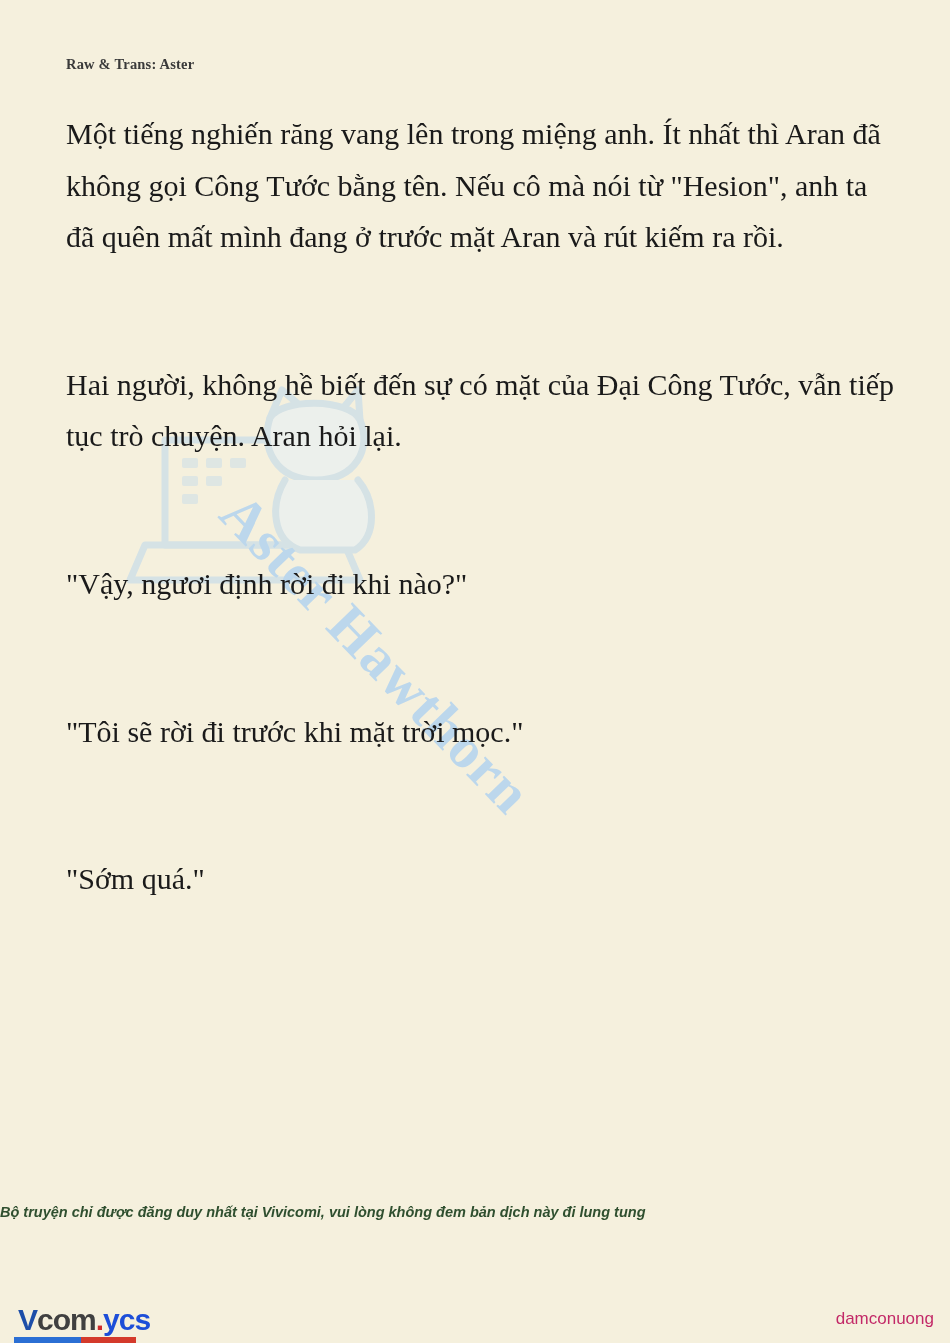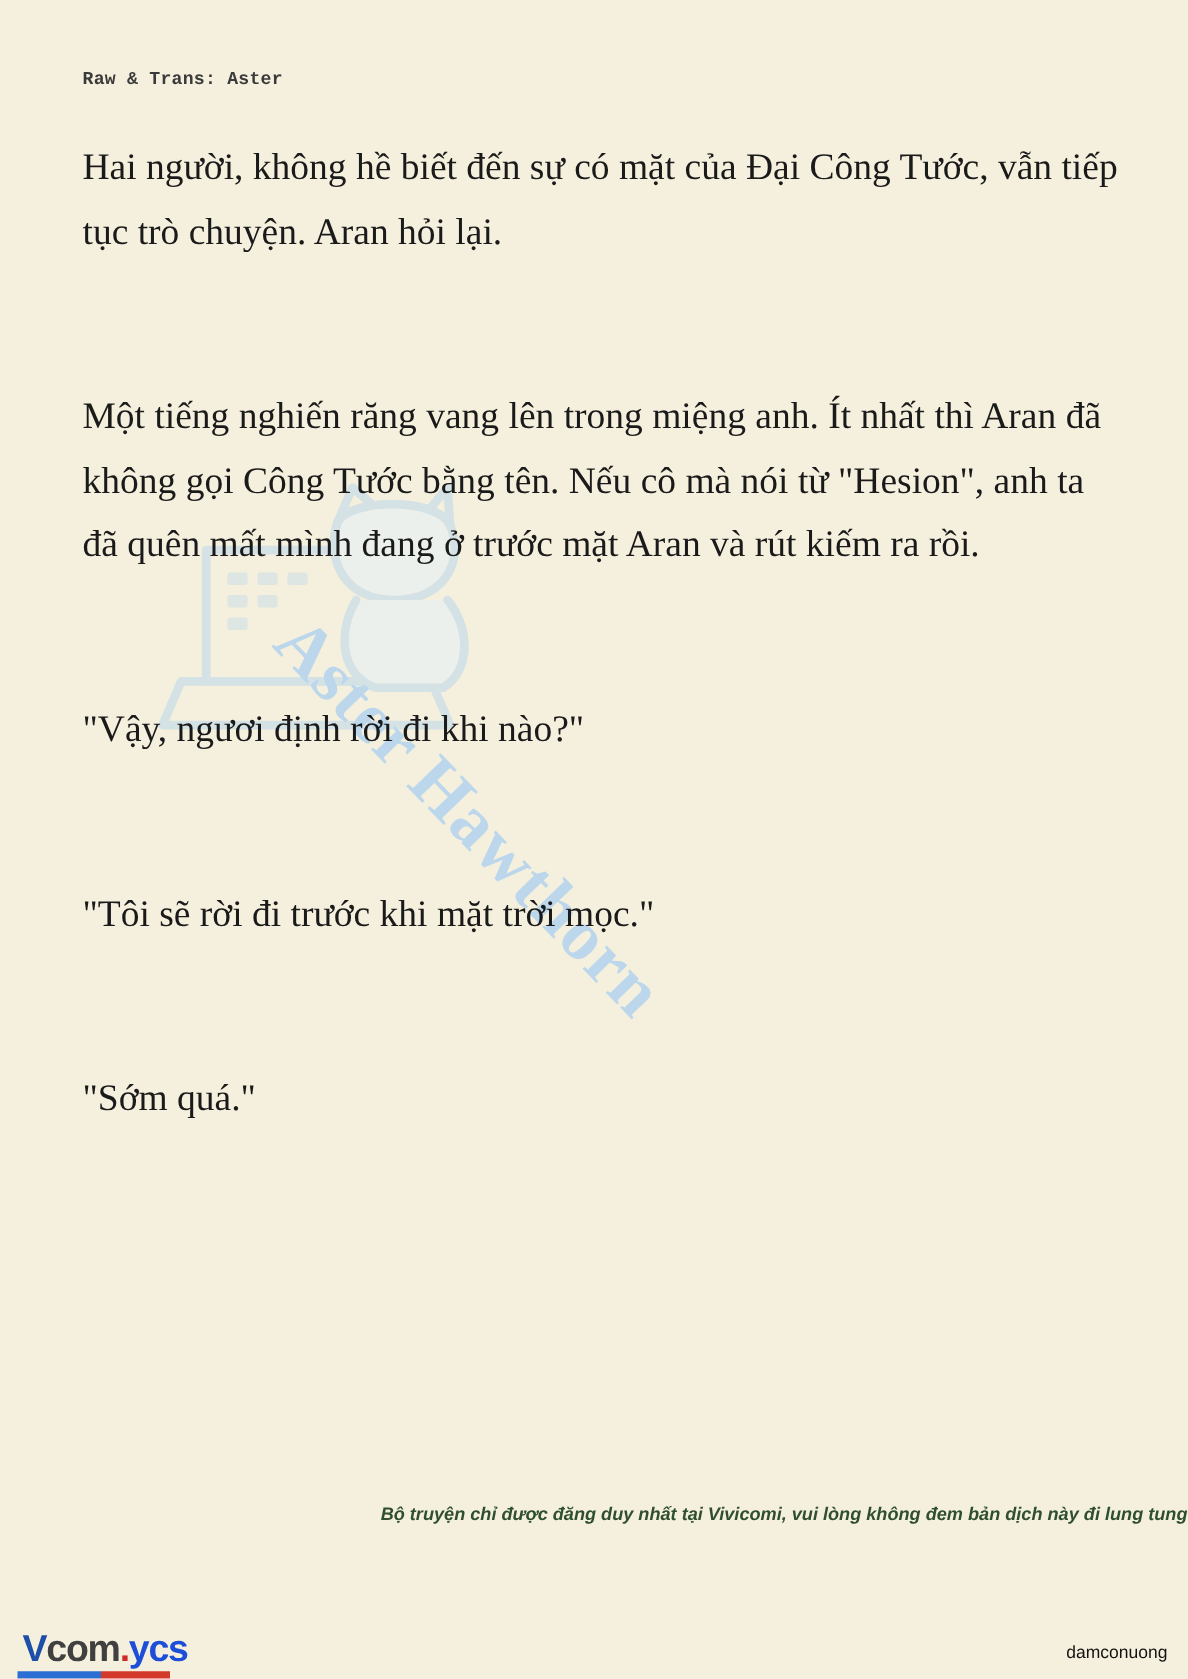--- a/index.html
+++ b/index.html
@@ -46,21 +46,21 @@
     letter-spacing: 1px;
     pointer-events: none;
     white-space: nowrap;
   }
 
   
   .credit {
     position: absolute;
     left: 66px;
     top: 56px;
-    font-family: Liberation Mono, monospace;
+    font-family: Liberation Serif, serif;
     font-size: 14.5px;
     font-weight: 700;
     color: #3a3a3a;
     letter-spacing: 0.2px;
   }
 
   
   .content {
     position: absolute;
     left: 66px;
@@ -77,21 +77,21 @@
     z-index: 2;
   }
   .para.gap-big { margin-bottom: 96px; }
 
   
   .footer-notes {
     position: absolute;
     left: 0;
     top: 1198px;
     width: 950px;
-    text-align: right;
+    text-align: left;
   }
   .footer-notes div {
     font-family: "Liberation Sans", sans-serif;
     font-size: 14.5px;
     font-style: italic;
     font-weight: 700;
     color: #2f4f2f;
     line-height: 1.95;
   }
 
@@ -125,22 +125,22 @@
     bottom: 0px;
     width: 122px;
     height: 6px;
     background: linear-gradient(to right, #2b6fd4 0%, #2b6fd4 55%, #d43a2b 55%, #d43a2b 100%);
   }
   .site-tag {
     position: absolute;
     right: 16px;
     bottom: 14px;
     font-family: "Liberation Sans", sans-serif;
-    font-size: 14px;
-    color: #000000;
+    font-size: 17px;
+    color: #be185d;
     opacity: 0.92;
   }
 </style>
 </head>
 <body>
 
 <div class="page">
 
   <div class="watermark-logo">
     <svg viewBox="0 0 300 250" width="300" height="250" xmlns="http://www.w3.org/2000/svg">
@@ -165,22 +165,22 @@
         <rect x="62" y="114" width="16" height="10" rx="2"></rect>
       </g>
     </svg>
   </div>
 
   <div class="watermark-text">Aster Hawthorn</div>
 
   <div class="credit">Raw &amp; Trans: Aster</div>
 
   <div class="content">
+    <p class="para gap-big">Một tiếng nghiến răng vang lên trong miệng anh. Ít nhất thì Aran đã không gọi Công Tước bằng tên. Nếu cô mà nói từ "Hesion", anh ta đã quên mất mình đang ở trước mặt Aran và rút kiếm ra rồi.</p>
     <p class="para gap-big">Hai người, không hề biết đến sự có mặt của Đại Công Tước, vẫn tiếp tục trò chuyện. Aran hỏi lại.</p>
-    <p class="para gap-big">Một tiếng nghiến răng vang lên trong miệng anh. Ít nhất thì Aran đã không gọi Công Tước bằng tên. Nếu cô mà nói từ "Hesion", anh ta đã quên mất mình đang ở trước mặt Aran và rút kiếm ra rồi.</p>
     <p class="para gap-big">"Vậy, ngươi định rời đi khi nào?"</p>
     <p class="para gap-big">"Tôi sẽ rời đi trước khi mặt trời mọc."</p>
     <p class="para">"Sớm quá."</p>
   </div>
 
   <div class="footer-notes">
     <div>Bộ truyện chỉ được đăng duy nhất tại Vivicomi, vui lòng không đem bản dịch này đi lung tung</div>
   </div>
 
   <div class="bottom-bar">

